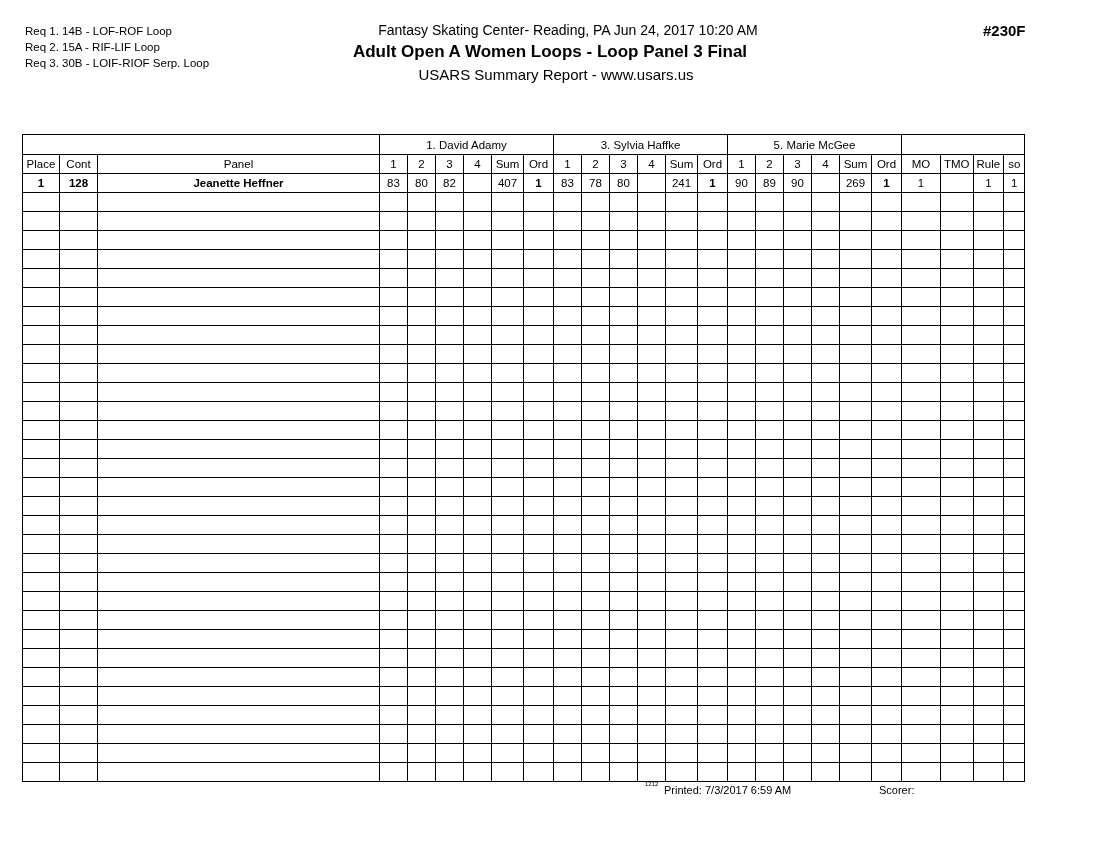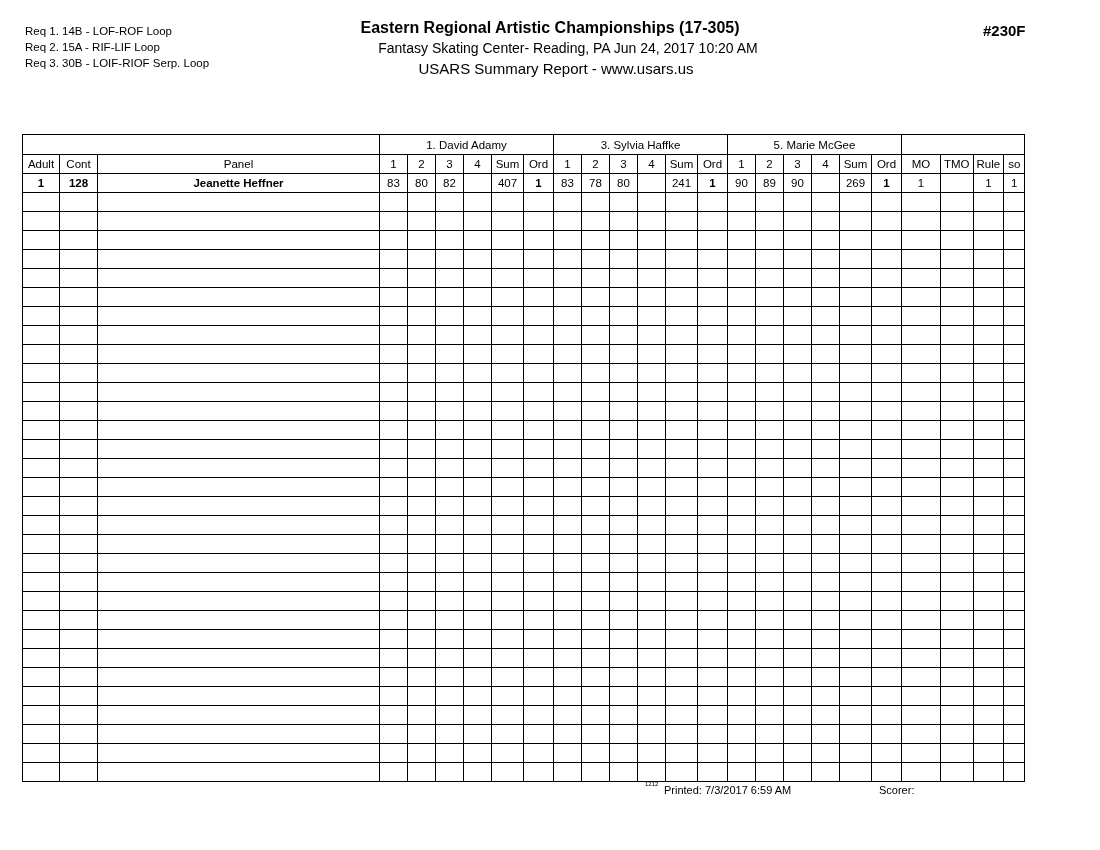--- a/index.html
+++ b/index.html
@@ -55,22 +55,22 @@
 
 <div class="reqs">
   <div>Req  1.  14B - LOF-ROF Loop</div>
   <div>Req  2.  15A - RIF-LIF Loop</div>
   <div>Req  3.  30B - LOIF-RIOF Serp. Loop</div>
 </div>
 
 <div class="doc-number">#230F</div>
 
 <div class="head">
-  <div class="title">Eastern Regional Artistic Championships (17-305)</div>
   <div class="venue">Fantasy Skating Center- Reading, PA  Jun 24, 2017  10:20 AM</div>
+  <div class="event">Adult Open A Women Loops - Loop Panel 3 Final</div>
   <div class="report">USARS Summary Report - www.usars.us</div>
 </div>
 
 <table class="score">
     <colgroup>
       <col style="width: 37px;">
       <col style="width: 38px;">
       <col style="width: 282px;">
       <col style="width: 28px;">
       <col style="width: 28px;">
@@ -97,21 +97,21 @@
     </colgroup>
     <tbody>
       <tr class="jrow">
         <td colspan="3" class="noborder"></td>
         <td colspan="6" class="judge">1.  David Adamy</td>
         <td colspan="6" class="judge">3.  Sylvia Haffke</td>
         <td colspan="6" class="judge">5.  Marie McGee</td>
         <td colspan="4" class="noborder"></td>
       </tr>
       <tr>
-        <td class="edge-l left">Adult</td>
+        <td class="edge-l left">Place</td>
         <td class="left">Cont</td>
         <td class="left">Panel</td>
         <td class="">1</td>
         <td class="">2</td>
         <td class="">3</td>
         <td class="">4</td>
         <td class="">Sum</td>
         <td class="ord">Ord</td>
         <td class="">1</td>
         <td class="">2</td>

